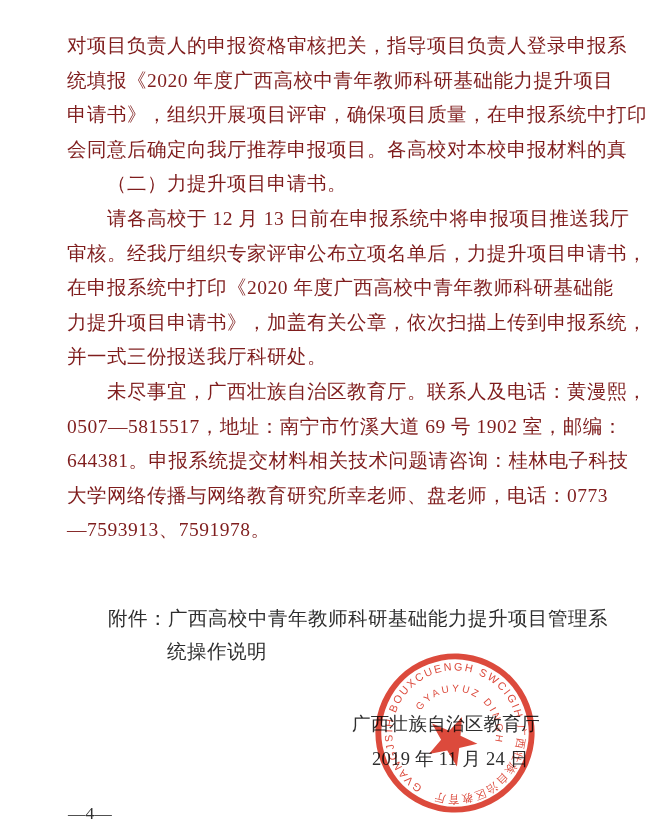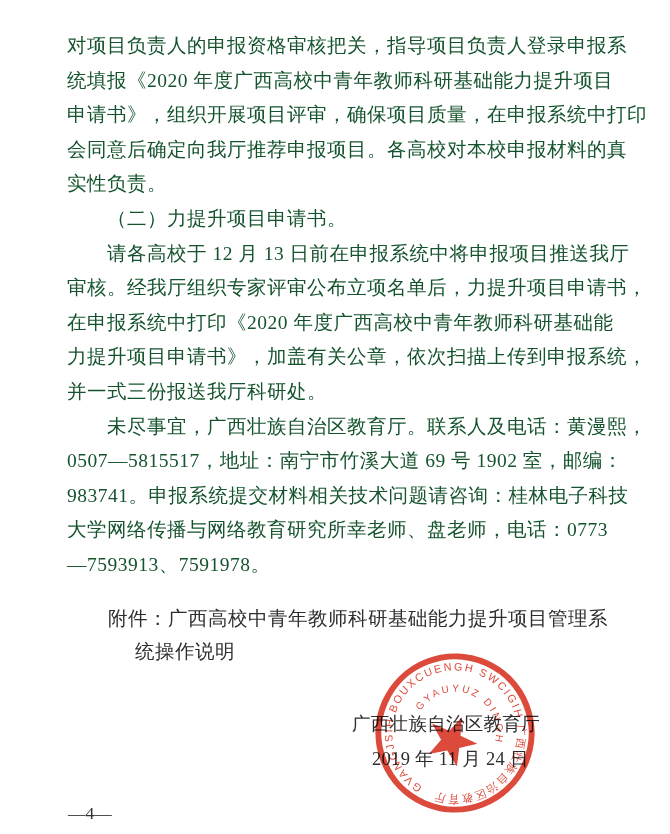--- a/index.html
+++ b/index.html
@@ -10,31 +10,31 @@
     overflow:hidden;
     font-family:"Liberation Serif","DejaVu Serif",serif;
     color:#2e2e2e;
   }
   .body-text{
     position:absolute;left:67px;top:29px;width:548px;
   }
   .tline{
     height:34.6px;line-height:34.6px;
     font-size:19.5px;letter-spacing:0.5px;
-    white-space:pre;color:#14532d;
+    white-space:pre;color:#7f1d1d;
   }
   .attachment{
     position:absolute;left:67px;top:602px;width:548px;
   }
   .attachment .aline{
     height:33.4px;line-height:33.4px;
     font-size:19.5px;letter-spacing:0.5px;white-space:pre;
   }
   .attachment .aline.l1{margin-left:41px;}
-  .attachment .aline.l2{margin-left:68px;}
+  .attachment .aline.l2{margin-left:100px;}
   .sig-org{
     position:absolute;left:352px;top:711px;
     font-size:18.5px;letter-spacing:0.3px;white-space:pre;color:#2e2e2e;
   }
   .sig-date{
     position:absolute;left:372px;top:746px;
     font-size:18.5px;letter-spacing:0.3px;white-space:pre;color:#2e2e2e;
   }
   .page-number{
     position:absolute;left:68px;top:803px;
@@ -52,30 +52,29 @@
 </head>
 <body>
 
 <div class="page">
 
   <div class="body-text">
       <div class="tline">对项目负责人的申报资格审核把关，指导项目负责人登录申报系</div>
       <div class="tline">统填报《2020 年度广西高校中青年教师科研基础能力提升项目</div>
       <div class="tline">申请书》，组织开展项目评审，确保项目质量，在申报系统中打印</div>
       <div class="tline">会同意后确定向我厅推荐申报项目。各高校对本校申报材料的真</div>
-      <div class="tline">实性负责。</div>
       <div class="tline">　　（二）力提升项目申请书。</div>
       <div class="tline">　　请各高校于 12 月 13 日前在申报系统中将申报项目推送我厅</div>
       <div class="tline">审核。经我厅组织专家评审公布立项名单后，力提升项目申请书，</div>
       <div class="tline">在申报系统中打印《2020 年度广西高校中青年教师科研基础能</div>
       <div class="tline">力提升项目申请书》，加盖有关公章，依次扫描上传到申报系统，</div>
       <div class="tline">并一式三份报送我厅科研处。</div>
       <div class="tline">　　未尽事宜，广西壮族自治区教育厅。联系人及电话：黄漫熙，</div>
       <div class="tline">0507—5815517，地址：南宁市竹溪大道 69 号 1902 室，邮编：</div>
-      <div class="tline">983741。申报系统提交材料相关技术问题请咨询：桂林电子科技</div>
+      <div class="tline">644381。申报系统提交材料相关技术问题请咨询：桂林电子科技</div>
       <div class="tline">大学网络传播与网络教育研究所幸老师、盘老师，电话：0773</div>
       <div class="tline">—7593913、7591978。</div>
     </div>
 
   <div class="attachment">
     <div class="aline l1">附件：广西高校中青年教师科研基础能力提升项目管理系</div>
     <div class="aline l2">统操作说明</div>
   </div>
 
   <div class="sig-org">广西壮族自治区教育厅</div>

